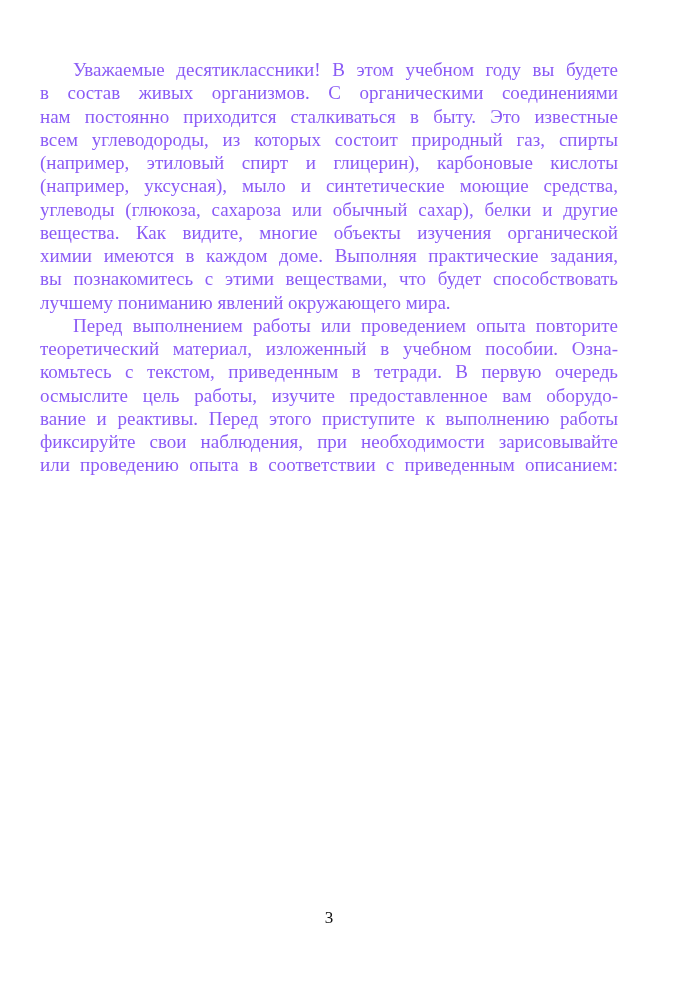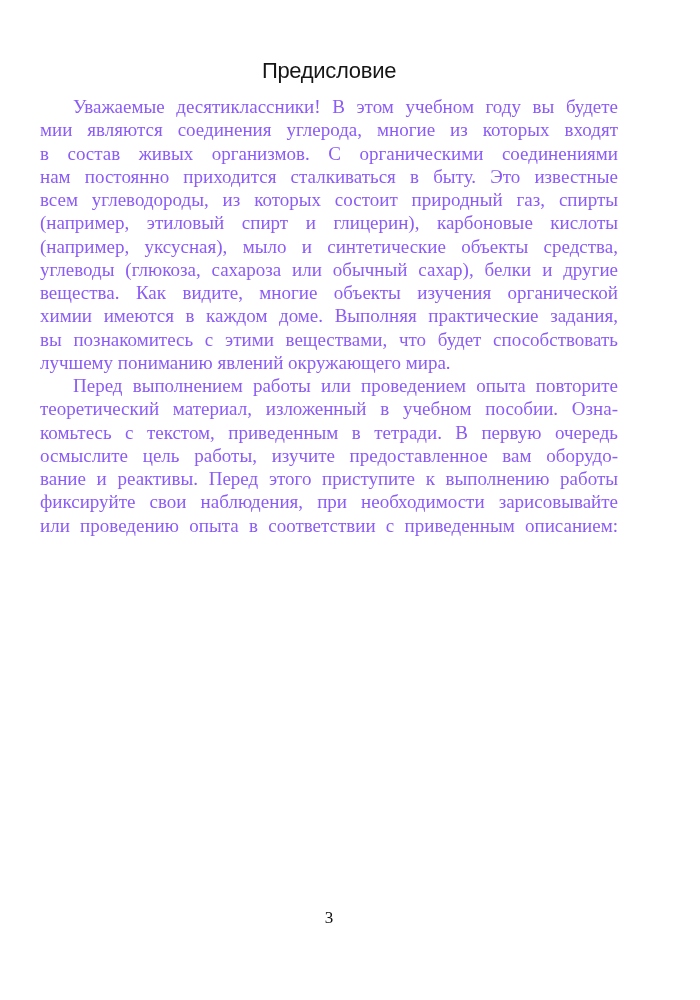--- a/index.html
+++ b/index.html
@@ -54,30 +54,28 @@
     font-size: 17px;
     color: #111111;
     font-weight: 500;
   }
 </style>
 </head>
 <body>
 
 <div class="page">
   <div class="content">
-    <div class="title">Предисловие</div>
     <div id="paragraphs">
         <div class="paragraph">
           <div class="line first">Уважаемые десятиклассники! В этом учебном году вы будете</div>
-          <div class="line">мии являются соединения углерода, многие из которых входят</div>
           <div class="line">в состав живых организмов. С органическими соединениями</div>
           <div class="line">нам постоянно приходится сталкиваться в быту. Это известные</div>
           <div class="line">всем углеводороды, из которых состоит природный газ, спирты</div>
           <div class="line">(например, этиловый спирт и глицерин), карбоновые кислоты</div>
-          <div class="line">(например, уксусная), мыло и синтетические объекты средства,</div>
+          <div class="line">(например, уксусная), мыло и синтетические моющие средства,</div>
           <div class="line">углеводы (глюкоза, сахароза или обычный сахар), белки и другие</div>
           <div class="line">вещества. Как видите, многие объекты изучения органической</div>
           <div class="line">химии имеются в каждом доме. Выполняя практические задания,</div>
           <div class="line">вы познакомитесь с этими веществами, что будет способствовать</div>
           <div class="line para-end">лучшему пониманию явлений окружающего мира.</div>
         </div>
         <div class="paragraph">
           <div class="line first">Перед выполнением работы или проведением опыта повторите</div>
           <div class="line">теоретический материал, изложенный в учебном пособии. Озна-</div>
           <div class="line">комьтесь с текстом, приведенным в тетради. В первую очередь</div>

